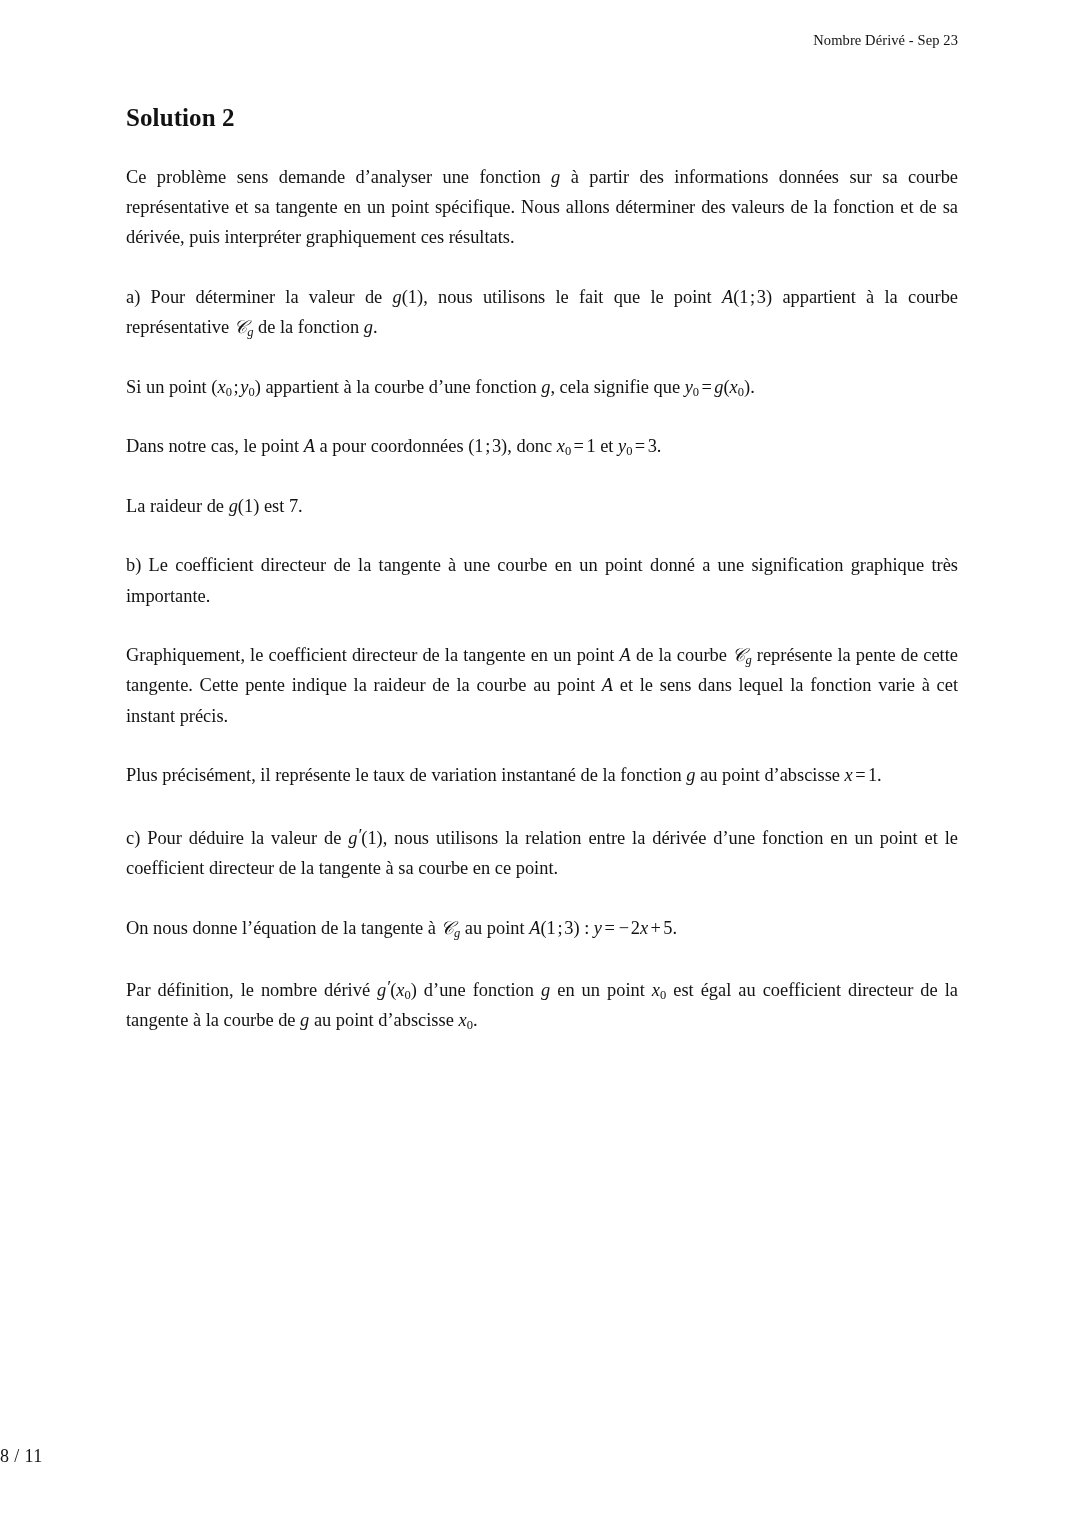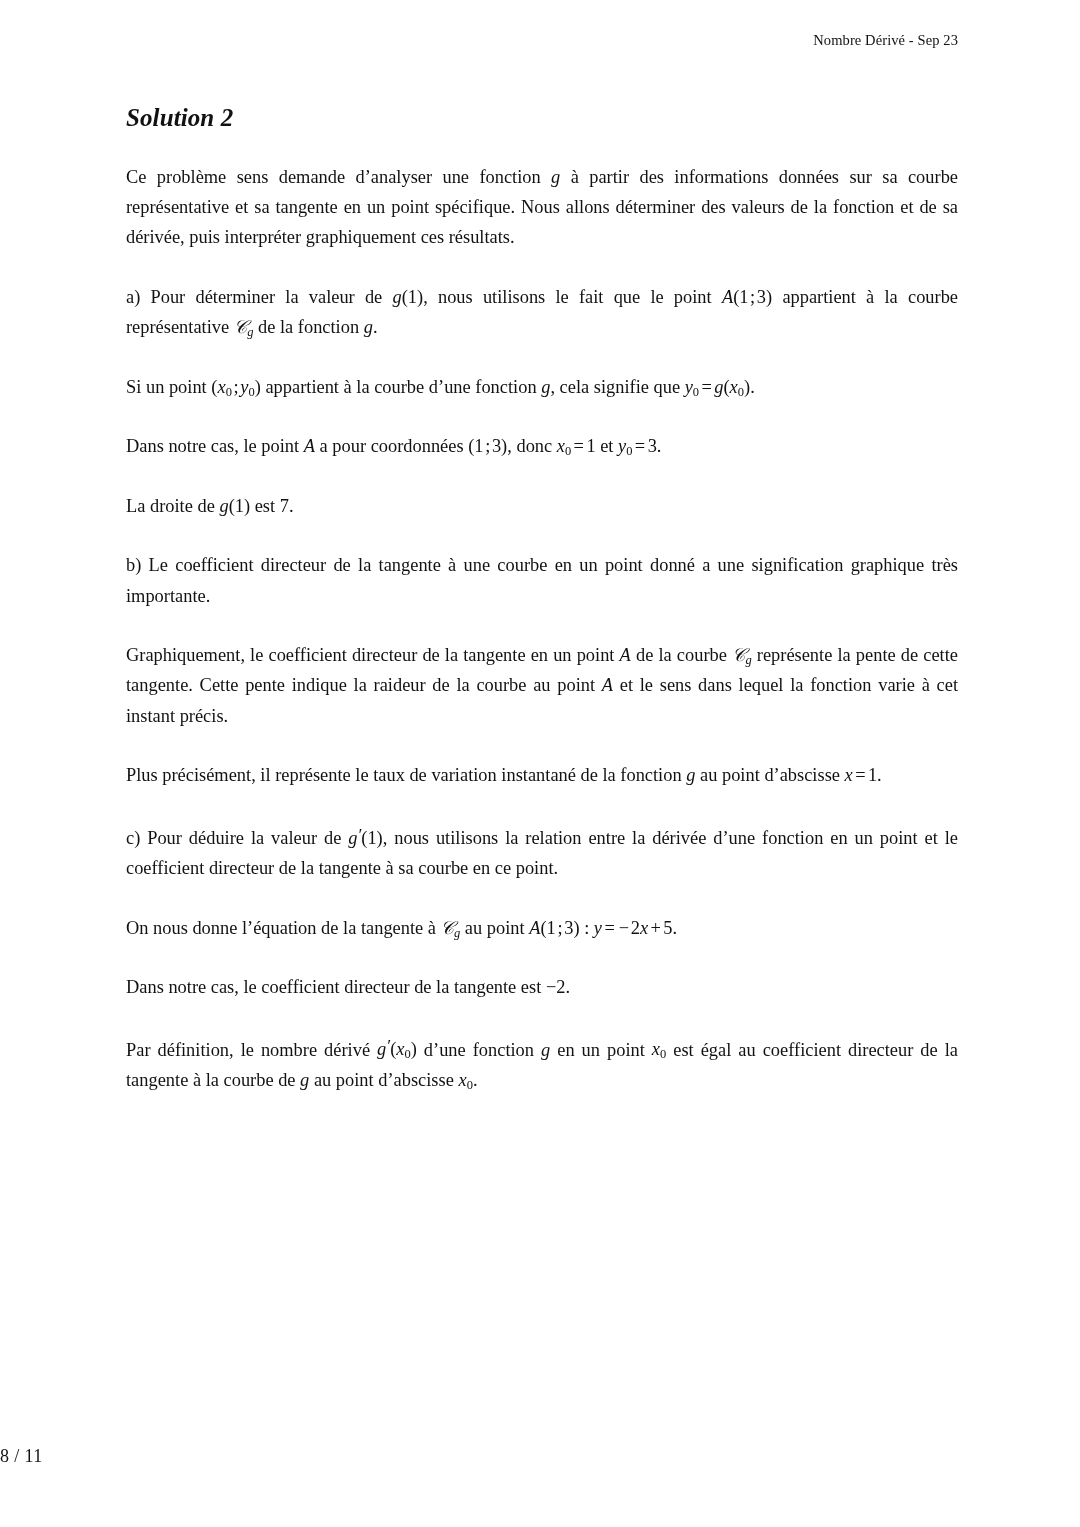--- a/index.html
+++ b/index.html
@@ -43,21 +43,20 @@
     left: 126px;
     width: 832px;
   }
 
   h1.section-title {
     font-size: 25px;
     font-weight: bold;
     margin: 0 0 30px 0;
     letter-spacing: 0.1px;
     line-height: 1.1;
-    font-style: italic;
   }
 
   p.para {
     font-size: 18.4px;
     line-height: 1.655;
     margin: 0 0 29px 0;
     text-align: justify;
     text-justify: inter-word;
     hyphens: none;
   }
@@ -126,34 +125,33 @@
     <p class="para"><span>Ce problème sens demande d’analyser une fonction </span><span class="mi">g</span><span> à partir des informations données sur sa courbe représentative et sa tangente en un point spécifique. Nous allons déterminer des valeurs de la fonction et de sa dérivée, puis interpréter graphiquement ces résultats.</span></p>
 
     <p class="para"><span>a) Pour déterminer la valeur de </span><span class="nobr"><span class="mi">g</span><span class="mn">(1)</span></span><span>, nous utilisons le fait que le point </span><span class="nobr"><span class="mi">A</span><span class="mn">(1</span><span class="mo tight">;</span><span class="mn">3)</span></span><span> appartient à la courbe représentative </span><span class="nobr"><span class="cal">𝒞</span><sub class="msub it">g</sub></span><span> de la fonction </span><span class="mi">g</span><span>.</span></p>
 
     <p class="para"><span>Si un point </span><span class="nobr"><span class="mn">(</span><span class="mi">x</span><sub class="msub">0</sub><span class="mo tight">;</span><span class="mi">y</span><sub class="msub">0</sub><span class="mn">)</span></span><span> appartient à la courbe d’une fonction </span><span class="mi">g</span><span>, cela signifie que </span><span class="nobr"><span class="mi">y</span><sub class="msub">0</sub><span class="mo">=</span><span class="mi">g</span><span class="mn">(</span><span class="mi">x</span><sub class="msub">0</sub><span class="mn">)</span></span><span>.</span></p>
 
     <p class="para"><span>Dans notre cas, le point </span><span class="mi">A</span><span> a pour coordonnées </span><span class="nobr"><span class="mn">(1</span><span class="mo tight">;</span><span class="mn">3)</span></span><span>, donc </span><span class="nobr"><span class="mi">x</span><sub class="msub">0</sub><span class="mo">=</span><span class="mn">1</span></span><span> et </span><span class="nobr"><span class="mi">y</span><sub class="msub">0</sub><span class="mo">=</span><span class="mn">3</span></span><span>.</span></p>
 
 
 
-    <p class="para"><span>La droite de </span><span class="nobr"><span class="mi">g</span><span class="mn">(1)</span></span><span> est 7.</span></p>
+    <p class="para"><span>La raideur de </span><span class="nobr"><span class="mi">g</span><span class="mn">(1)</span></span><span> est 7.</span></p>
 
     <p class="para">b) Le coefficient directeur de la tangente à une courbe en un point donné a une signification graphique très importante.</p>
 
     <p class="para"><span>Graphiquement, le coefficient directeur de la tangente en un point </span><span class="mi">A</span><span> de la courbe </span><span class="nobr"><span class="cal">𝒞</span><sub class="msub it">g</sub></span><span> représente la pente de cette tangente. Cette pente indique la raideur de la courbe au point </span><span class="mi">A</span><span> et le sens dans lequel la fonction varie à cet instant précis.</span></p>
 
     <p class="para"><span>Plus précisément, il représente le taux de variation instantané de la fonction </span><span class="mi">g</span><span> au point d’abscisse </span><span class="nobr"><span class="mi">x</span><span class="mo">=</span><span class="mn">1</span></span><span>.</span></p>
 
     <p class="para"><span>c) Pour déduire la valeur de </span><span class="nobr"><span class="mi">g</span><span class="prime">′</span><span class="mn">(1)</span></span><span>, nous utilisons la relation entre la dérivée d’une fonction en un point et le coefficient directeur de la tangente à sa courbe en ce point.</span></p>
 
     <p class="para"><span>On nous donne l’équation de la tangente à </span><span class="nobr"><span class="cal">𝒞</span><sub class="msub it">g</sub></span><span> au point </span><span class="nobr"><span class="mi">A</span><span class="mn">(1</span><span class="mo tight">;</span><span class="mn">3)</span></span><span> : </span><span class="nobr"><span class="mi">y</span><span class="mo">=</span><span class="mo tight">−</span><span class="mn">2</span><span class="mi">x</span><span class="mo">+</span><span class="mn">5</span></span><span>.</span></p>
 
 
-    <p class="para"><span>Dans notre cas, le coefficient directeur de la tangente est </span><span class="mn nobr">−2</span><span>.</span></p>
 
     <p class="para"><span>Par définition, le nombre dérivé </span><span class="nobr"><span class="mi">g</span><span class="prime">′</span><span class="mn">(</span><span class="mi">x</span><sub class="msub">0</sub><span class="mn">)</span></span><span> d’une fonction </span><span class="mi">g</span><span> en un point </span><span class="nobr"><span class="mi">x</span><sub class="msub">0</sub></span><span> est égal au coefficient directeur de la tangente à la courbe de </span><span class="mi">g</span><span> au point d’abscisse </span><span class="nobr"><span class="mi">x</span><sub class="msub">0</sub></span><span>.</span></p>
 
   </div>
 
   <div class="pagefoot">8 / 11</div>
 
 </div>
 
 </body></html>

